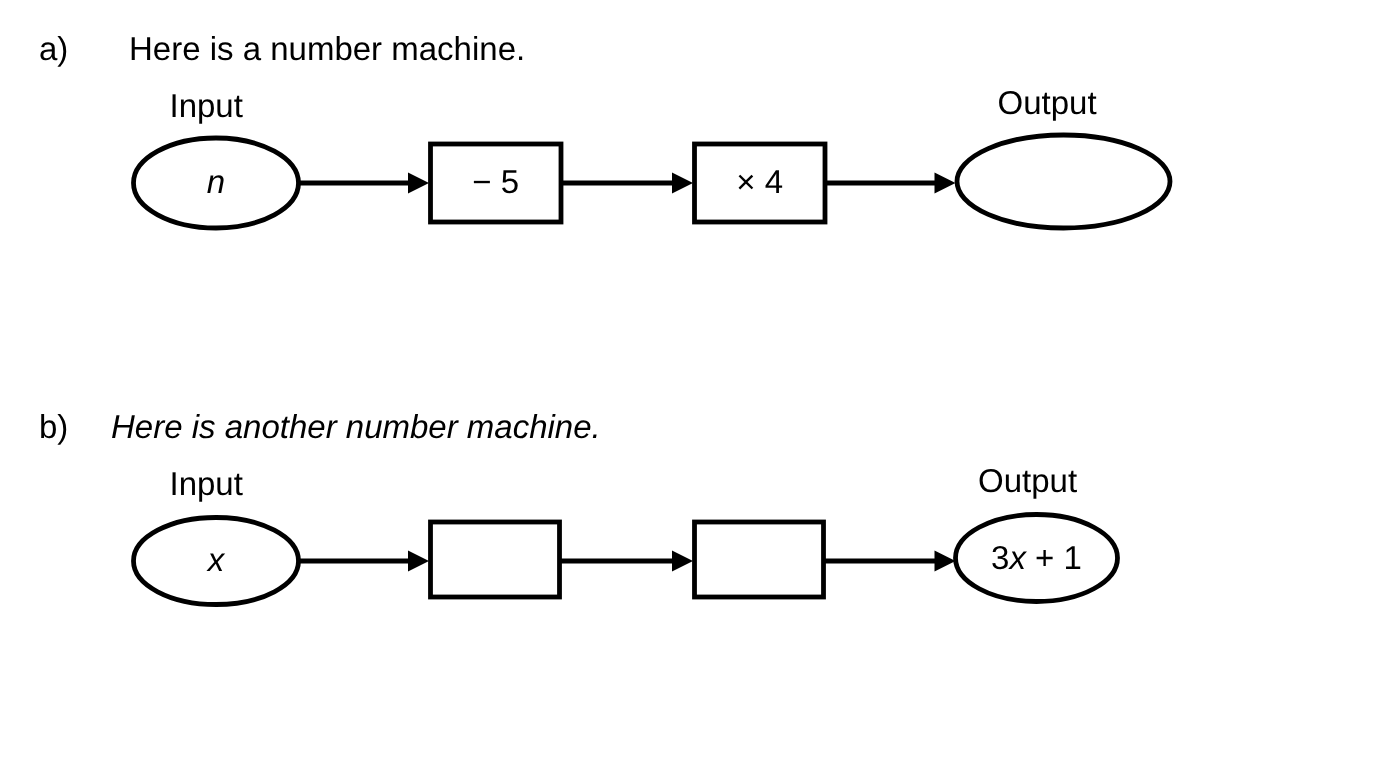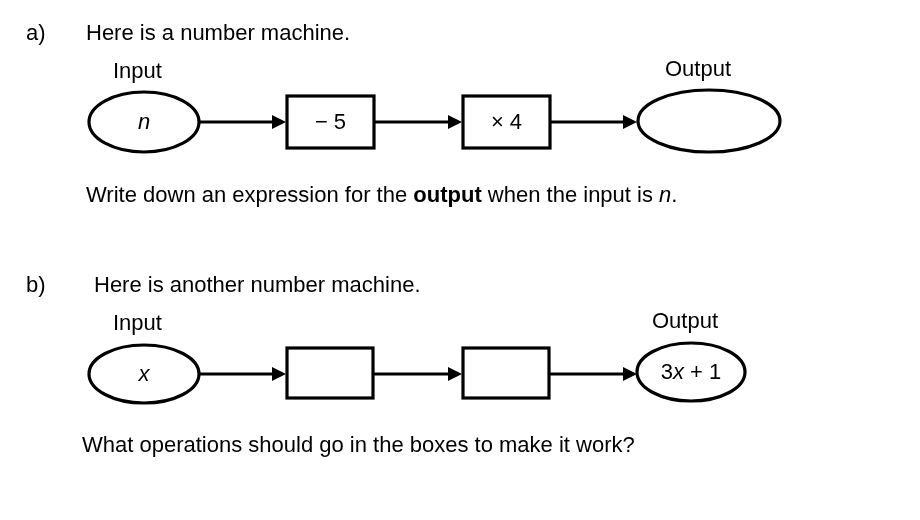--- a/index.html
+++ b/index.html
@@ -106,25 +106,24 @@
     <rect class="shape" x="383" y="12" width="87" height="52"></rect>
     <text class="node-text" x="426.5" y="39">× 4</text>
 
     <line class="connector" x1="470" y1="38" x2="549" y2="38"></line>
     <polygon class="arrowhead" points="557,38 543,31 543,45"></polygon>
 
     <ellipse class="shape" cx="629" cy="37" rx="71" ry="31"></ellipse>
     <text class="node-text" x="629" y="38"></text>
   </svg>
 
-  <div class="abs prompt-text" style="left:86px; top:182px;"><span>Write down an expression for the </span><b>output</b><span> when the input is </span><i>n</i><span>.</span></div>
 
   <div class="abs part-label" style="left:26px; top:272px;">b)</div>
 
-  <div class="abs stem-text" style="left:94px; top:272px;">Here is another number machine.</div>
+  <div class="abs stem-text" style="left:74px; top:272px;font-style:italic;">Here is another number machine.</div>
 
   <div class="abs io-label" style="left:113px; top:310px;">Input</div>
 
   <div class="abs io-label" style="left:652px; top:308px;">Output</div>
 
   <svg class="machine-svg" style="left:80px; top:336px;" width="680" height="76" viewBox="0 0 680 76">
 
     <ellipse class="shape" cx="64" cy="38" rx="55" ry="29"></ellipse>
     <text class="node-text ital" x="64" y="39">x</text>
 
@@ -140,15 +139,14 @@
     <rect class="shape" x="383" y="12" width="86" height="50"></rect>
     <text class="node-text" x="426" y="39"></text>
 
     <line class="connector" x1="469" y1="38" x2="549" y2="38"></line>
     <polygon class="arrowhead" points="557,38 543,31 543,45"></polygon>
 
     <ellipse class="shape" cx="611" cy="36" rx="54" ry="29"></ellipse>
     <text class="node-text" x="611" y="37"><tspan>3</tspan><tspan class="ital" font-style="italic">x</tspan><tspan> + 1</tspan></text>
   </svg>
 
-  <div class="abs prompt-text" style="left:82px; top:432px;">What operations should go in the boxes to make it work?</div>
 
 </div>
 
 </body></html>

